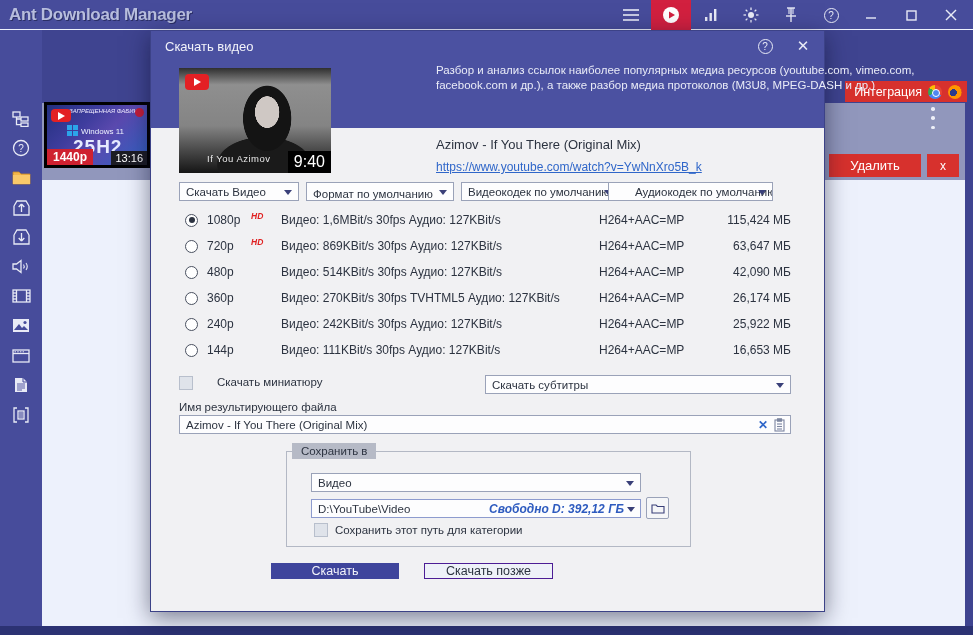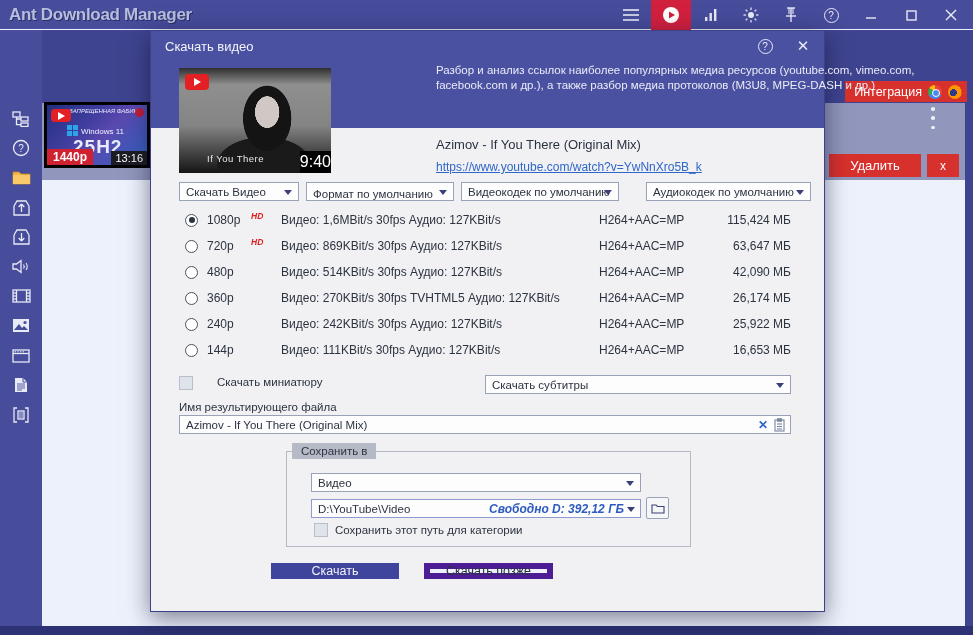--- a/index.html
+++ b/index.html
@@ -75,33 +75,33 @@
 
   .video-thumb { position:absolute; left:28px; top:37px; width:152px; height:105px; background:#000; overflow:hidden; }
   .vt-photo { position:absolute; inset:0;
       background:
         radial-gradient(ellipse 20px 26px at 58% 42%, #cfc8c4 0 60%, rgba(0,0,0,0) 62%),
         radial-gradient(ellipse 34px 46px at 58% 48%, #141414 0 70%, rgba(0,0,0,0) 72%),
         radial-gradient(ellipse 58px 34px at 56% 92%, #1a1a1a 0 80%, rgba(0,0,0,0) 82%),
         linear-gradient(180deg, #2f2f2f 0%, #8f8f8f 16%, #848484 55%, #4a4a4a 78%, #151515 100%); }
   .vt-yt { left:6px; top:6px; }
   .vt-caption { position:absolute; left:28px; bottom:9px; color:#e9e9e9; font-size:9.5px; letter-spacing:.5px; }
-  .vt-time { position:absolute; right:0; bottom:0; background:#000; color:#fff; font-size:16px; padding:2px 0; }
+  .vt-time { position:absolute; right:0; bottom:0; background:#000; color:#fff; font-size:16px; padding:2px 6px; }
 
   .video-title { position:absolute; left:285px; top:106px; font-size:13px; color:#2c3340; }
   .video-url { position:absolute; left:285px; top:129px; font-size:12px; color:#2f66c9; text-decoration:underline; }
 
   .dd { position:absolute; height:19px; background:#fdfdfe; border:1px solid #9aa2b8; display:flex; align-items:center; }
   .dd span { font-size:11.5px; color:#2c3340; padding-left:6px; white-space:nowrap; overflow:hidden; }
   .dd .arr { position:absolute; right:6px; top:7px; width:0; height:0;
       border-left:4px solid transparent; border-right:4px solid transparent; border-top:5px solid #3a4079; }
   .dd-action { left:28px; top:151px; width:120px; }
   .dd-format { left:155px; top:151px; width:148px;align-items:flex-end; }
   .dd-vcodec { left:310px; top:151px; width:158px; }
-  .dd-acodec { left:495px; top:151px; width:165px; }
+  .dd-acodec { left:457px; top:151px; width:165px;padding-left:20px; }
   .dd-subs   { left:334px; top:344px; width:306px; }
 
   .q-rows { position:absolute; left:28px; top:176px; width:612px; }
   .q-row { position:relative; height:26px; display:flex; align-items:center; font-size:12px; color:#2c3340; }
   .radio { width:13px; height:13px; border:1.5px solid #4a5160; border-radius:50%; background:#fff; margin-left:6px;
       display:flex; align-items:center; justify-content:center; flex:none; }
   .radio.sel::after { content:""; width:6px; height:6px; border-radius:50%; background:#2c3340; }
   .q-res { width:44px; margin-left:9px; }
   .q-hd { font-size:8.5px; font-weight:bold; font-style:italic; color:#e02020; width:18px; position:relative; top:-4px; }
   .q-info { position:absolute; left:102px; }
@@ -130,21 +130,21 @@
   .path-combo .arr { position:absolute; right:5px; top:7px; width:0; height:0;
       border-left:4px solid transparent; border-right:4px solid transparent; border-top:5px solid #3a4079; }
   .browse-btn { position:absolute; left:495px; top:466px; width:23px; height:22px; background:#f5f6f8;
       border:1px solid #9aa2b8; border-radius:2px; display:flex; align-items:center; justify-content:center; }
   .chk-path-row { position:absolute; left:163px; top:492px; display:flex; align-items:center; gap:7px;
       font-size:11.5px; color:#2c3340; }
 
   .btn { position:absolute; top:532px; height:16px; display:flex; align-items:center; justify-content:center;
       font-size:12.5px; }
   .btn.primary { background:#3f459c; color:#f2f3fa; }
-  .btn.light { background:#eef1f8; color:#2c3340; border:6px solid #4c1d95; }
+  .btn.light { background:#eef1f8; color:#2c3340; border:1px solid #4c1d95; }
   .btn-download { left:120px; width:128px; }
   .btn-later { left:273px; width:129px; }
   .btn-cancel { left:423px; width:129px; }
 
   svg { display:block; }
 </style>
 </head>
 <body>
 
 <div class="screen">
@@ -381,21 +381,21 @@
     <div class="dlg-close">
       <span>✕</span>
     </div>
     <div class="dlg-desc">Разбор и анализ ссылок наиболее популярных медиа ресурсов (youtube.com, vimeo.com, facebook.com и др.), а также разбор медиа протоколов (M3U8, MPEG-DASH и др.)</div>
 
     <div class="video-thumb">
       <div class="vt-photo"></div>
       <div class="yt-badge vt-yt">
           <i></i>
         </div>
-      <div class="vt-caption">If You There</div>
+      <div class="vt-caption">If You Azimov</div>
       <div class="vt-time">9:40</div>
     </div>
     <div class="video-title">Azimov - If You There (Original Mix)</div>
     <a class="video-url">https://www.youtube.com/watch?v=YwNnXro5B_k</a>
 
     <div class="dd dd-action">
       <span>Скачать Видео</span>
         <i class="arr"></i>
     </div>
     <div class="dd dd-format">

